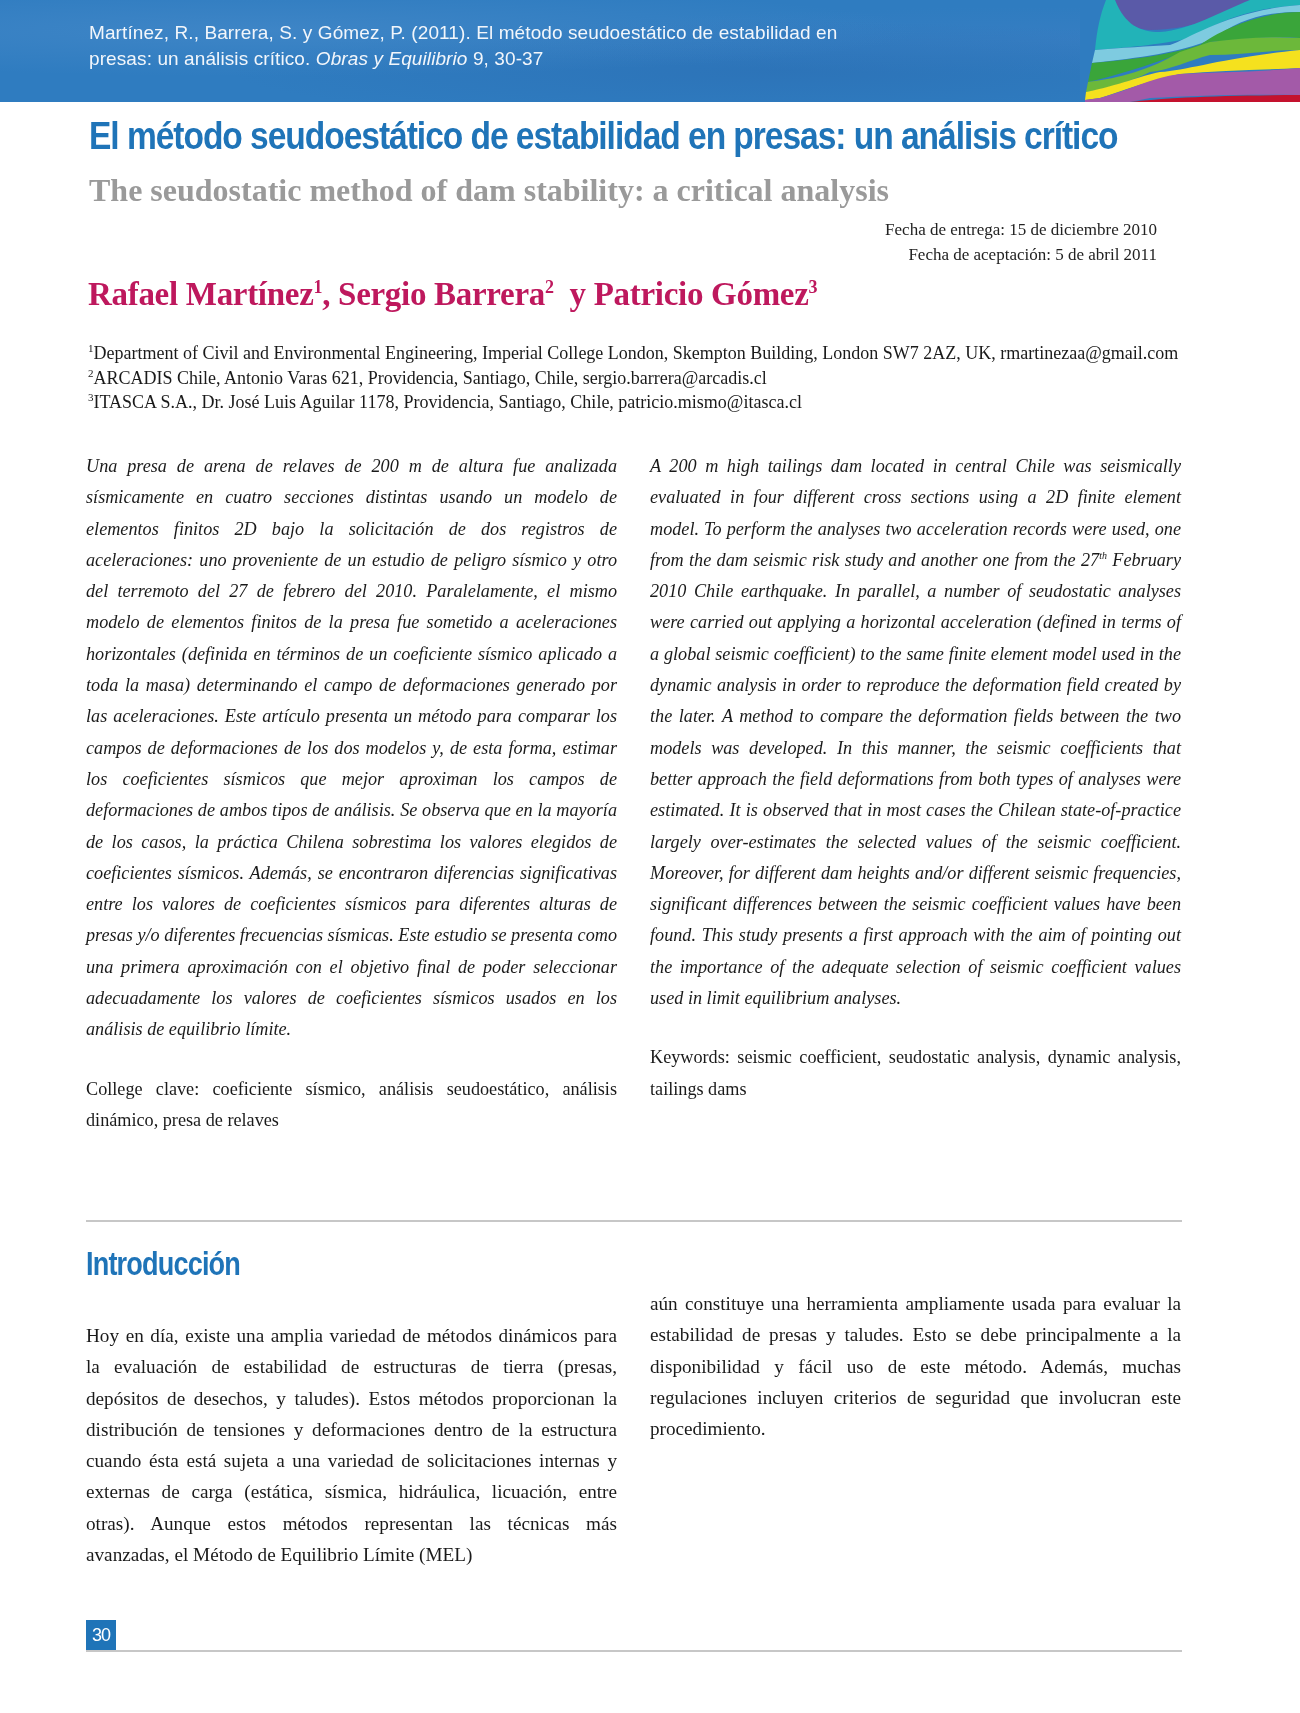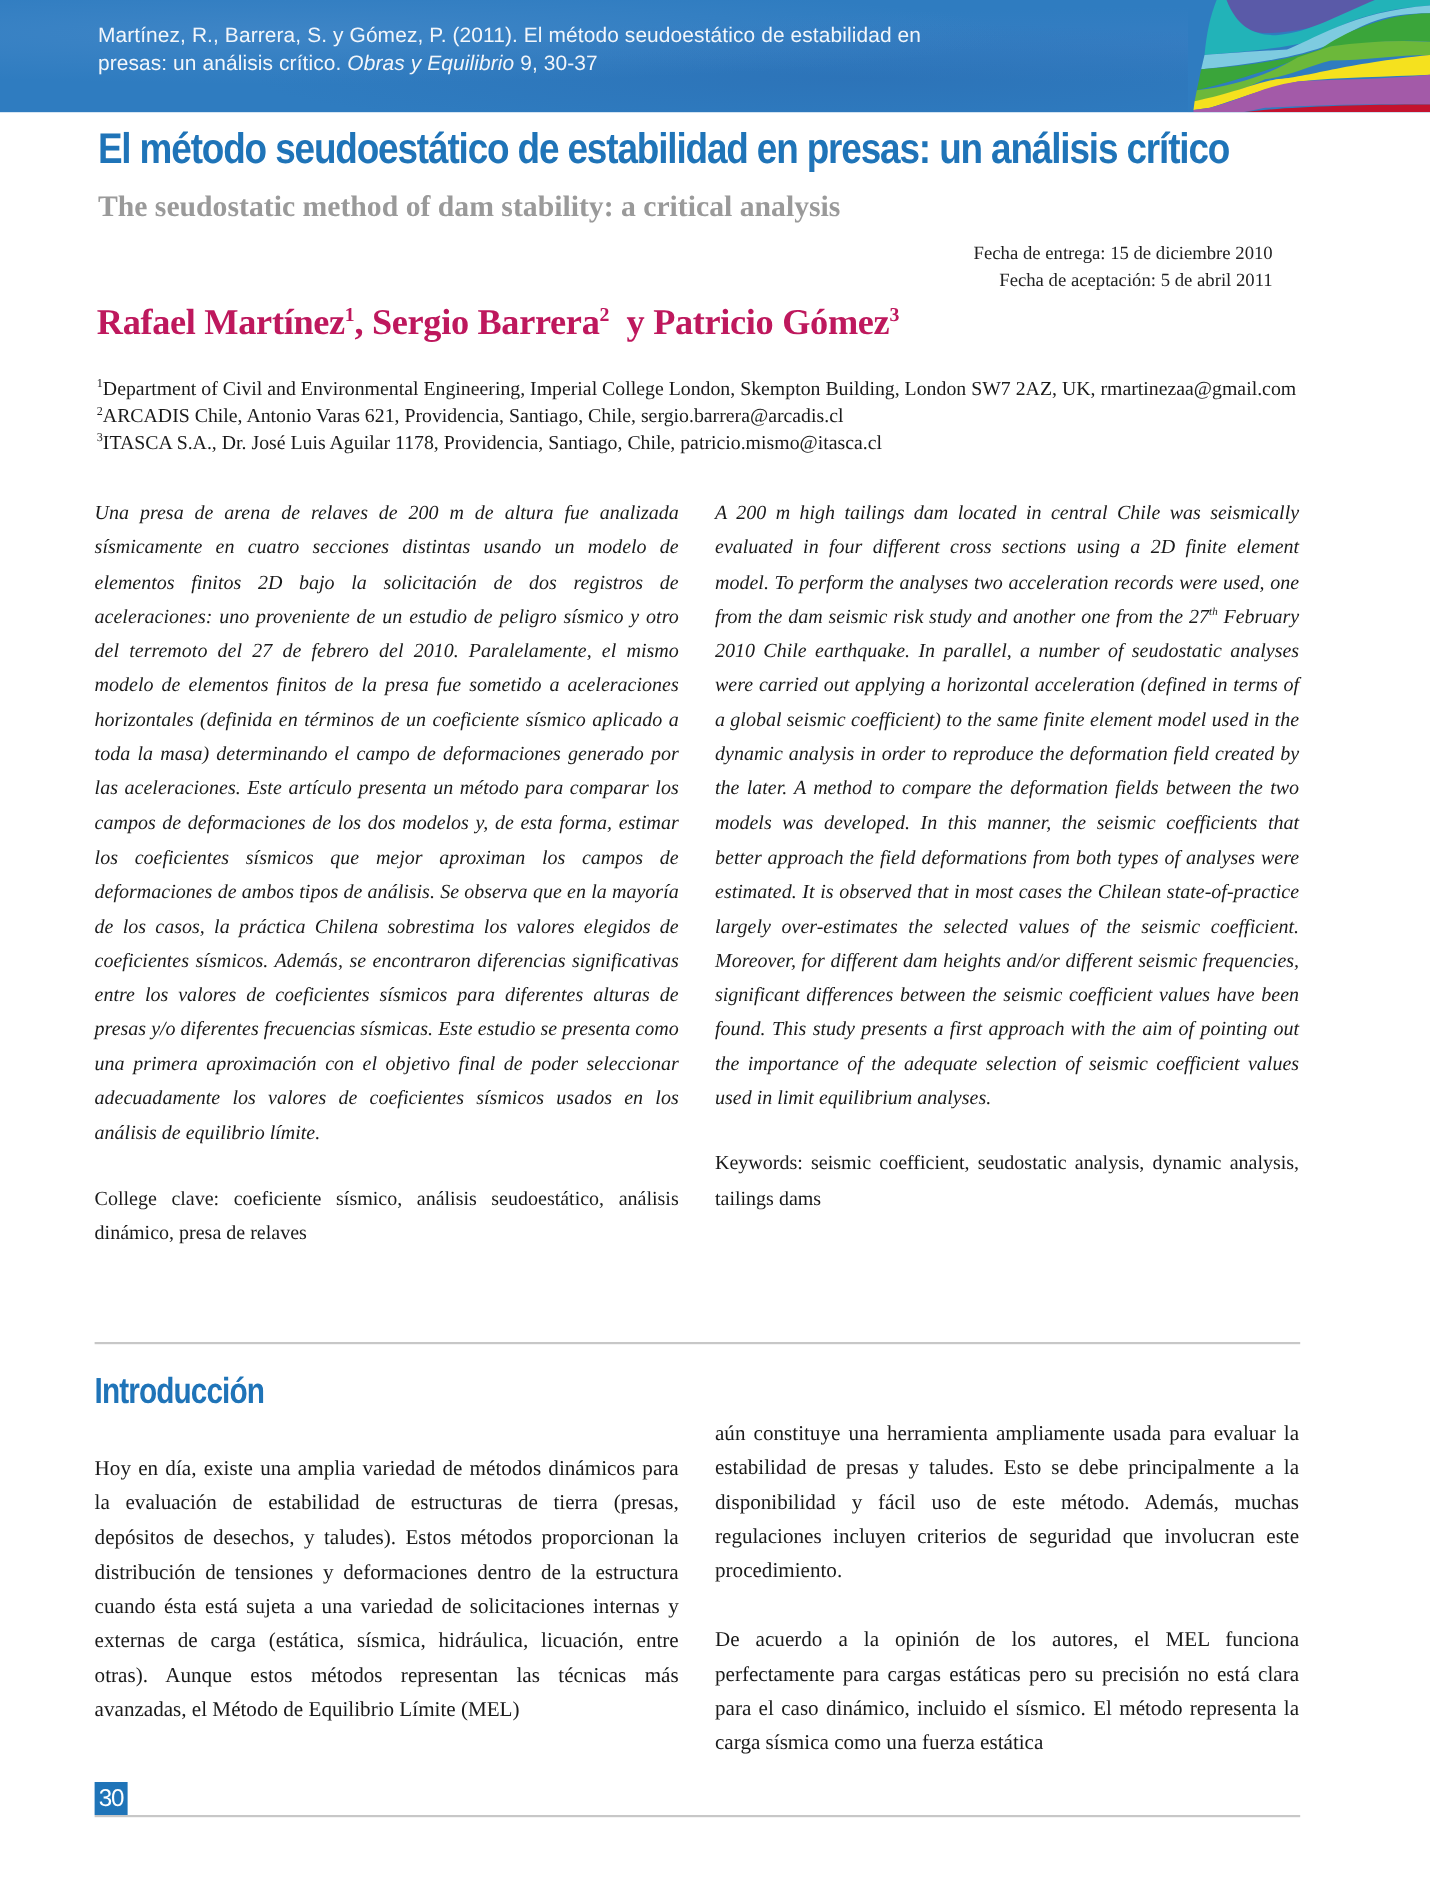--- a/index.html
+++ b/index.html
@@ -26,21 +26,21 @@
 
   
   .title-es {
     position: absolute; left: 89px; top: 114px;
     font-family: "Liberation Sans", sans-serif; font-size: 39px; font-weight: bold;
     color: #1f74b8; letter-spacing: -1.2px; transform: scaleX(0.86); transform-origin: left;
     white-space: nowrap;
   }
   .title-en {
     position: absolute; left: 89px; top: 172px;
-    font-family: "Liberation Serif", serif; font-size: 27px; color: #9a9a9a; white-space: nowrap; text-align: center;
+    font-family: "Liberation Serif", serif; font-size: 32px; color: #9a9a9a; white-space: nowrap; text-align: center;
   }
   .dates {
     position: absolute; right: 143px; top: 217px; text-align: right;
     font-size: 17px; line-height: 25px; color: #222;
   }
   .authors {
     position: absolute; left: 88px; top: 276px;
     font-size: 33px; color: #be185d; white-space: nowrap; letter-spacing: -0.3px; font-weight: bold;
   }
   .authors sup { font-size: 18px; vertical-align: super; line-height: 0; }
@@ -64,21 +64,21 @@
   .section-heading {
     position: absolute; left: 86px; top: 1245px;
     font-family: "Liberation Sans", sans-serif; font-size: 33px; font-weight: bold;
     color: #1f74b8; letter-spacing: -1px; transform: scaleX(0.82); transform-origin: left;
     white-space: nowrap;
   }
   .body-text { font-size: 19.2px; line-height: 31.3px; }
   .page-num {
     position: absolute; left: 86px; top: 1620px; width: 30px; height: 30px;
     background: #1f74b8; color: #ffffff;
-    font-family: "Liberation Sans", sans-serif; font-size: 22px; line-height: 30px; text-align: center;
+    font-family: "Liberation Sans", sans-serif; font-size: 18px; line-height: 30px; text-align: center;
     letter-spacing: -1px;
   }
 </style>
 </head>
 <body>
 
 <div class="banner">
   <div class="banner-citation">
     <div>Martínez, R., Barrera, S. y Gómez, P. (2011). El método seudoestático de estabilidad en</div>
     <div><span>presas: un análisis crítico. </span><em>Obras y Equilibrio</em><span> 9, 30-37</span></div>
@@ -127,17 +127,16 @@
 <div class="rule" style="top:1220px;"></div>
 
 <h3 class="section-heading">Introducción</h3>
 
 <div class="col col-left body-text" style="top:1320px;">
   <p>Hoy en día, existe una amplia variedad de métodos dinámicos para la evaluación de estabilidad de estructuras de tierra (presas, depósitos de desechos, y taludes). Estos métodos proporcionan la distribución de tensiones y deformaciones dentro de la estructura cuando ésta está sujeta a una variedad de solicitaciones internas y externas de carga (estática, sísmica, hidráulica, licuación, entre otras).  Aunque estos métodos representan las técnicas más avanzadas, el Método de Equilibrio Límite (MEL)</p>
 </div>
 
 <div class="col col-right body-text" style="top:1288px;">
   <p>aún constituye una herramienta ampliamente usada para evaluar la estabilidad de presas y taludes.  Esto se debe principalmente a la disponibilidad y fácil uso de este método. Además, muchas regulaciones incluyen criterios de seguridad que involucran este procedimiento.</p>
-  <p style="margin-top:31px;">De acuerdo a la opinión de los autores, el MEL funciona perfectamente para cargas estáticas pero su precisión no está clara para el caso dinámico, incluido el sísmico. El método representa la carga sísmica como una fuerza estática</p>
 </div>
 
 <div class="page-num">30</div>
 <div class="rule" style="top:1650px;"></div>
 
 </body></html>

